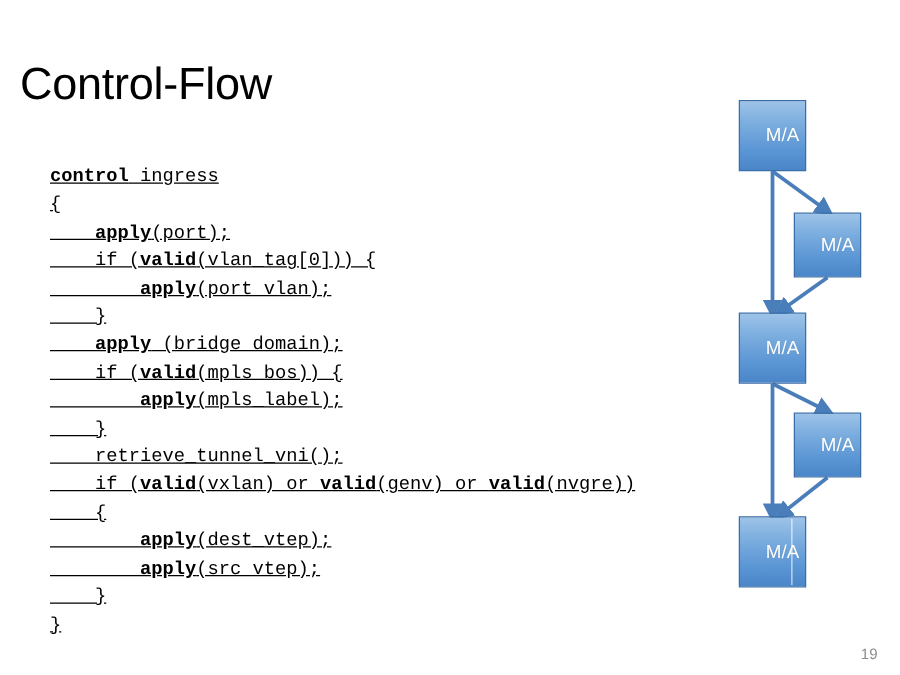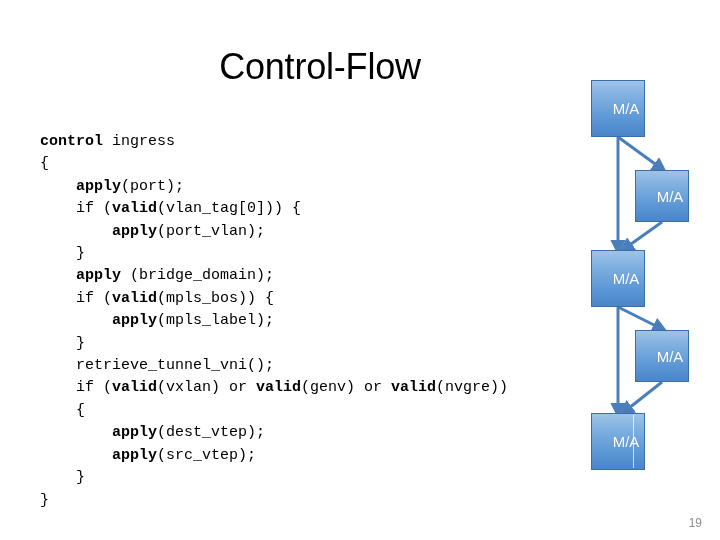--- a/index.html
+++ b/index.html
@@ -12,43 +12,43 @@
     width: 720px;
     height: 540px;
     background: #ffffff;
     overflow: hidden;
     font-family: "Liberation Sans", sans-serif;
   }
 
   
   #slide-title {
     position: absolute;
-    left: 4px;
+    left: 16px;
     top: 46px;
     width: 632px;
-    text-align: center;
     font-family: "Liberation Sans", sans-serif;
     font-size: 36px;
     font-weight: 400;
     color: #000000;
     letter-spacing: -0.2px;
     white-space: nowrap;
   }
 
   
   #code-block {
     position: absolute;
     left: 40px;
     top: 131px;
     width: 580px;
     font-family: "Liberation Mono", "DejaVu Sans Mono", monospace;
     font-size: 15px;
     line-height: 22.4px;
     color: #000000;
     white-space: pre;
+    text-decoration: underline;
   }
   .code-line {
     white-space: pre;
     font-family: "Liberation Mono", "DejaVu Sans Mono", monospace;
   }
   .code-line .kw {
     font-weight: bold;
   }
 
   

